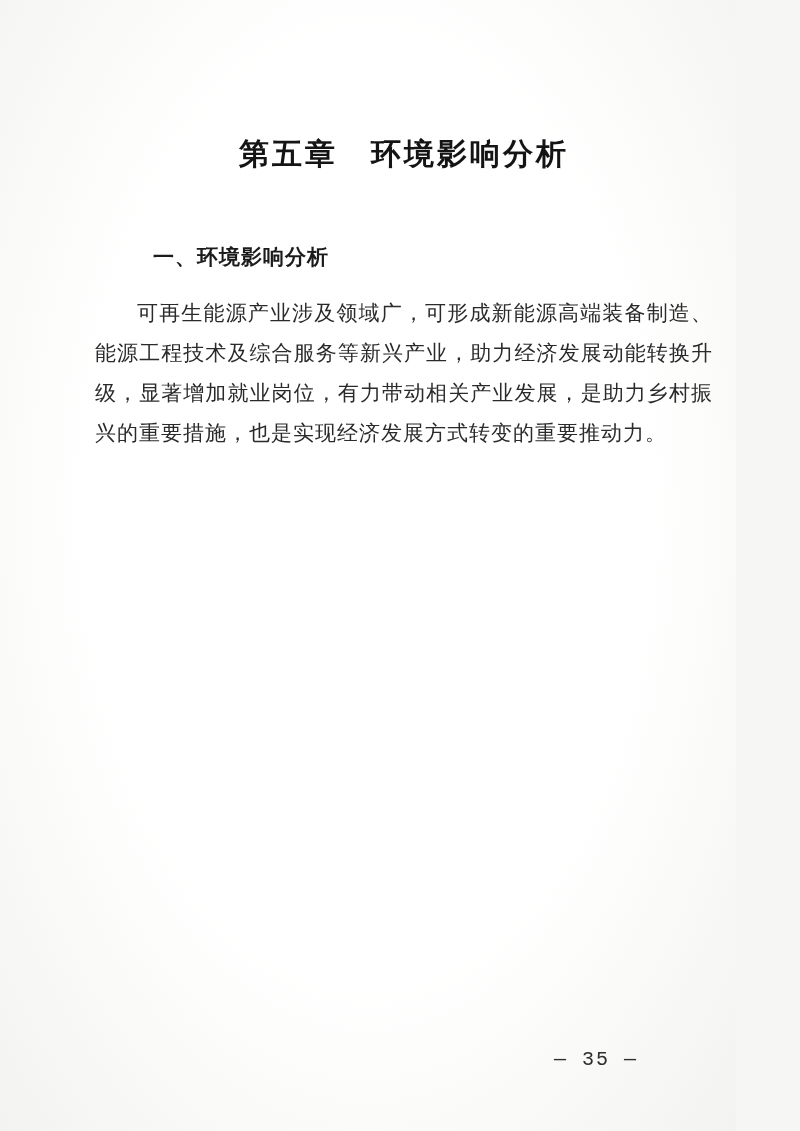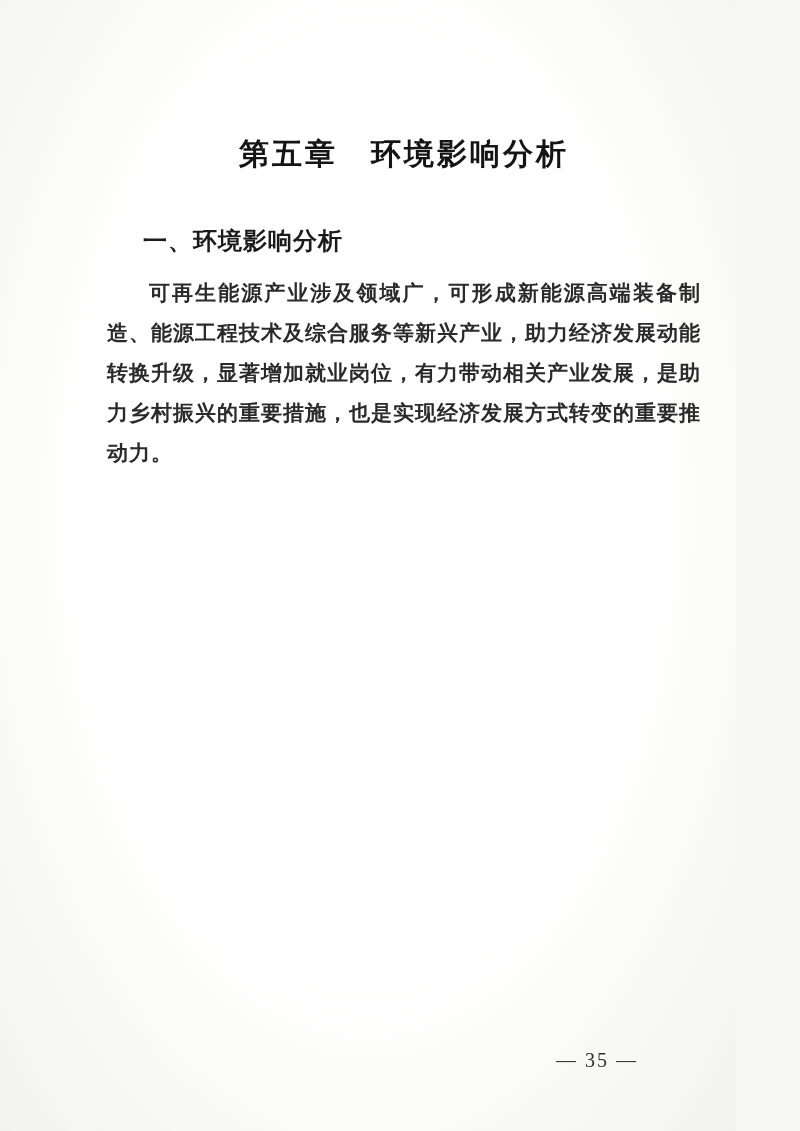--- a/index.html
+++ b/index.html
@@ -38,46 +38,46 @@
     color: #141414;
     white-space: nowrap;
   }
   .content {
     position: absolute;
     top: 221px;
     left: 95px;
     width: 618px;
   }
   .content h2 {
-    margin: 0;
+    margin: 16px;
     font-family: "Liberation Sans", "DejaVu Sans", sans-serif;
     font-weight: 700;
-    font-size: 24px;
+    font-size: 21px;
     line-height: 40px;
     letter-spacing: 1px;
     text-indent: 2em;
     color: #1b1b1b;
   }
   .content p {
-    margin: 12px;
+    margin: 0;
     font-family: "Liberation Serif", "DejaVu Serif", serif;
-    font-weight: 700;
+    font-weight: 400;
     font-size: 21px;
     line-height: 40px;
     letter-spacing: 1px;
     text-indent: 2em;
     text-align: justify;
     text-justify: inter-character;
     color: #2a2a2a;
   }
   .page-number {
     position: absolute;
     top: 1046px;
     right: 98px;
-    font-family: Liberation Serif, serif;
+    font-family: Liberation Mono, monospace;
     font-size: 20px;
     line-height: 28px;
     letter-spacing: 2px;
     color: #2e2e2e;
     white-space: nowrap;
   }
 </style>
 </head>
 <body>
 

